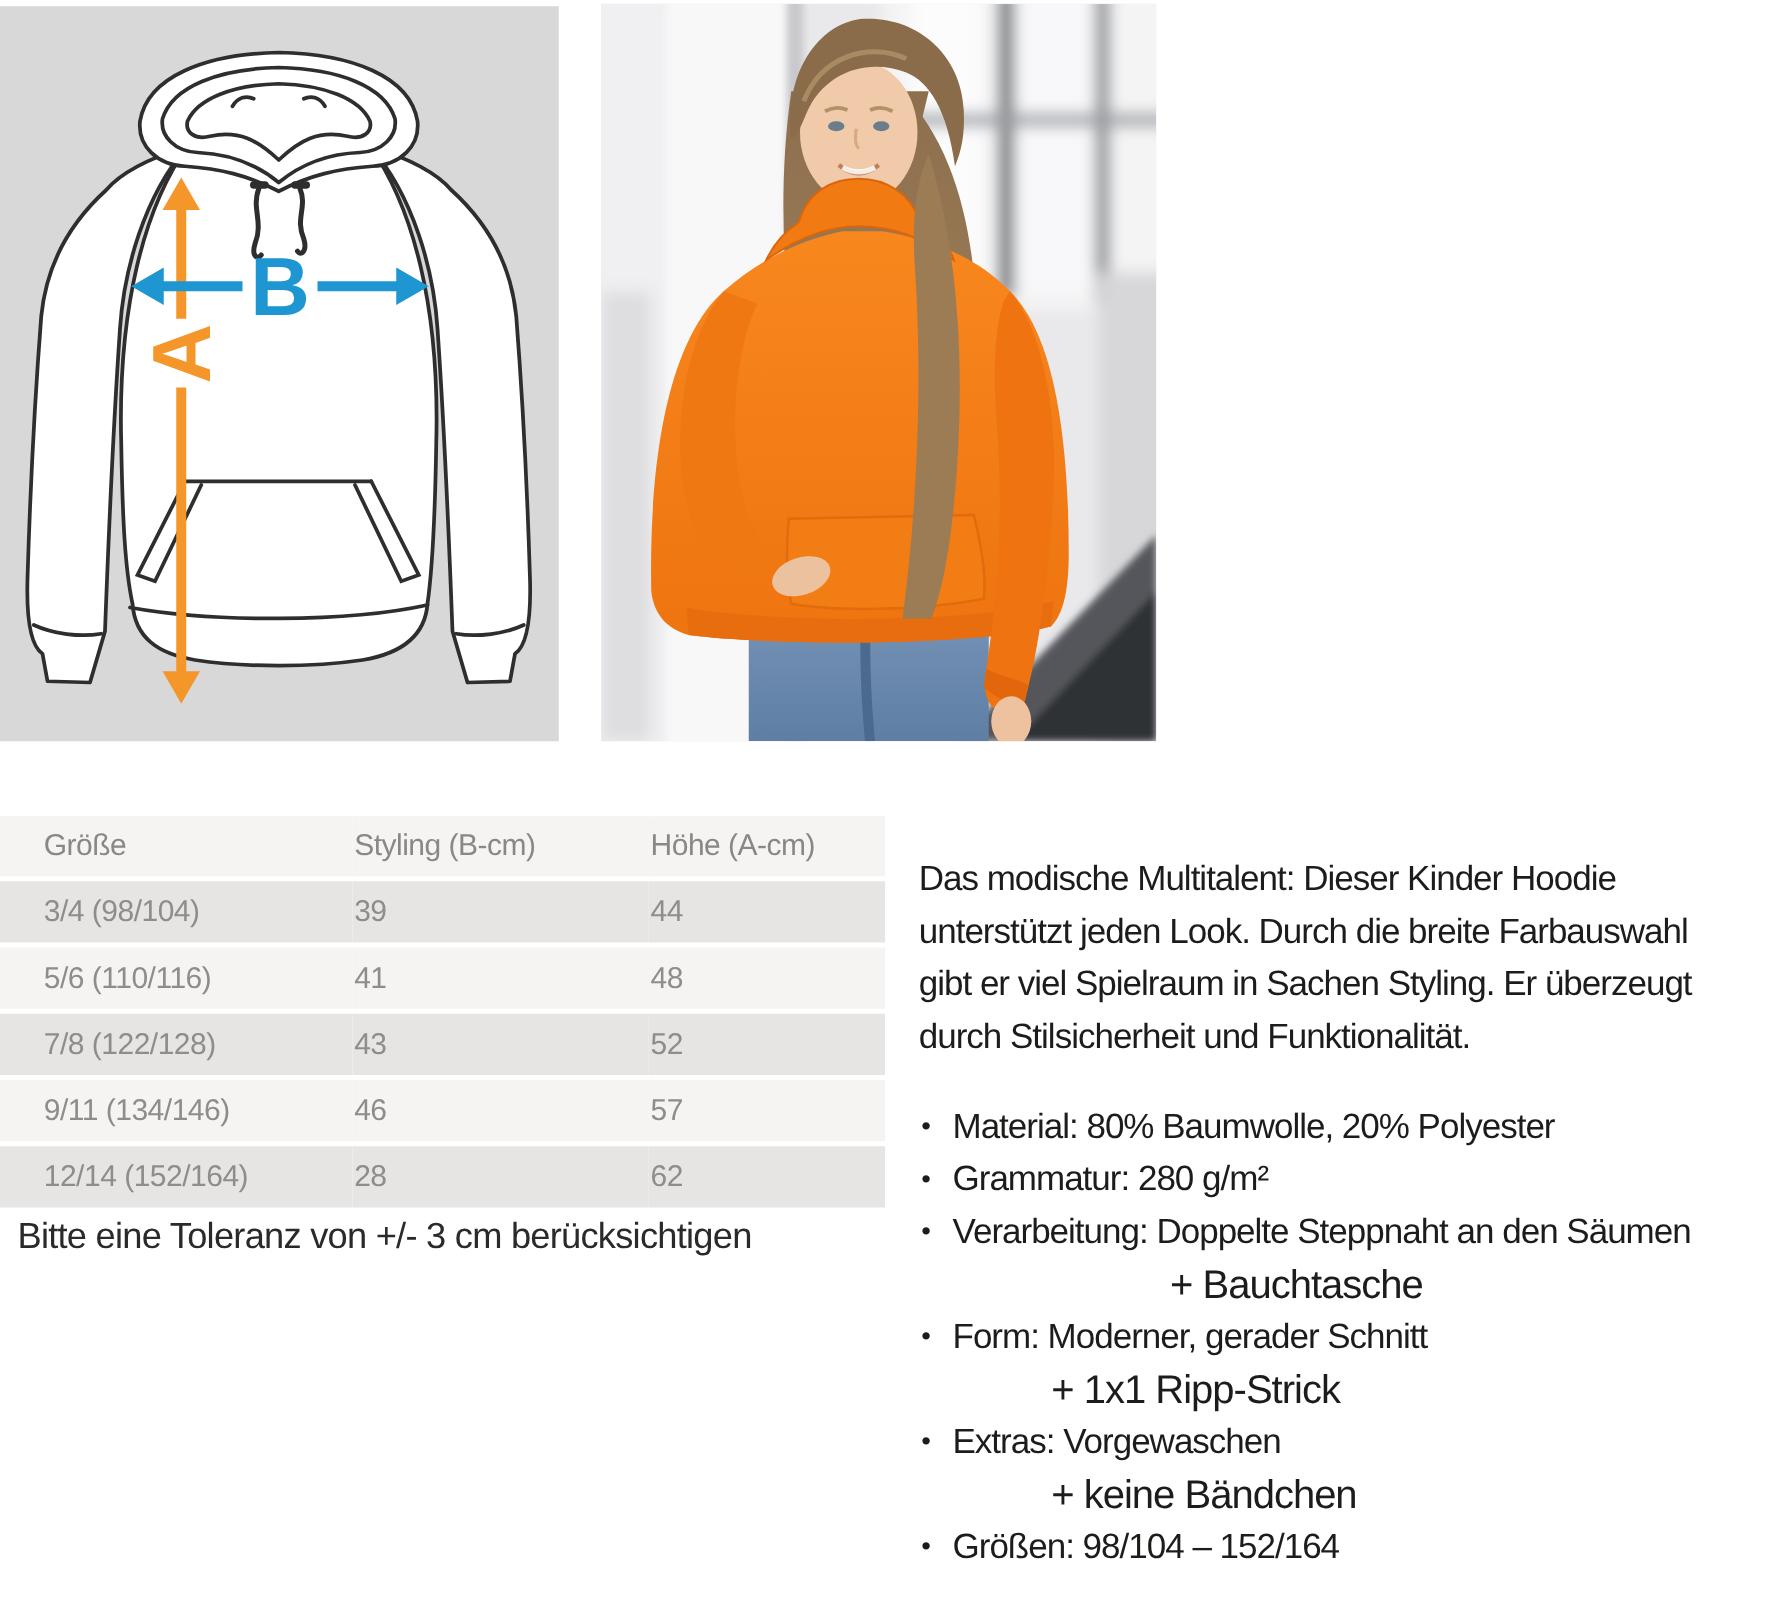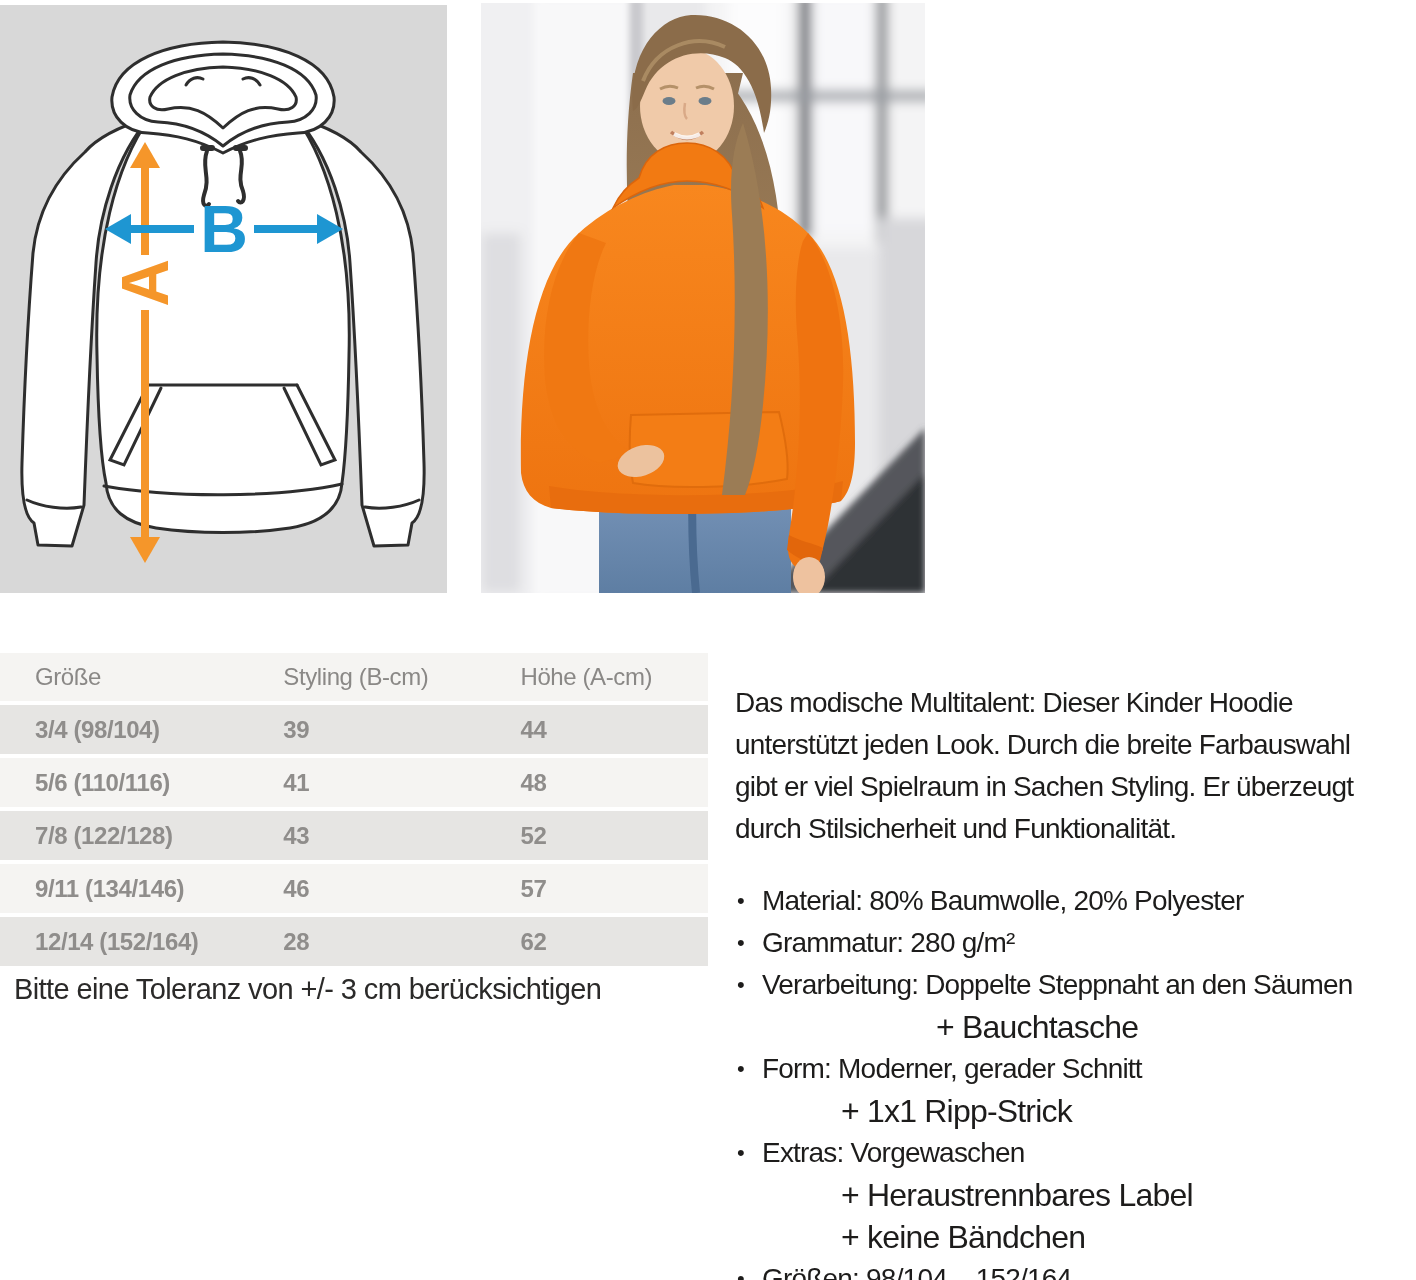--- a/index.html
+++ b/index.html
@@ -12,21 +12,21 @@
 
   
   .photo-panel{position:absolute;left:481px;top:3px;width:444px;height:590px;overflow:hidden;background:#e9e9eb;}
   .photo-panel svg{display:block;width:100%;height:100%;}
 
   
   .table-wrap{position:absolute;left:0;top:649px;width:708px;}
   table.size-table{width:708px;border-collapse:separate;border-spacing:0 4px;
         font-size:24px;color:#8f8d8b;letter-spacing:-0.4px;}
   table.size-table th{font-weight:normal;text-align:left;background:#f5f4f2;height:46px;color:#8a8886;}
-  table.size-table td{height:47px;font-weight:bold;}
+  table.size-table td{height:47px;}
   table.size-table tr.dark td{background:#e6e5e3;}
   table.size-table tr.light td{background:#f5f4f2;}
   .c1{width:248px;padding-left:35px;}
   .c2{width:237px;}
   .c3{width:188px;}
   .tolerance{margin:0;position:absolute;left:14px;top:324px;font-size:29px;color:#2b2a29;
         letter-spacing:-0.6px;white-space:nowrap;}
 
   
   .description{position:absolute;left:735px;top:682px;width:681px;color:#1d1c1b;}
@@ -249,21 +249,20 @@
         <li>
           <div class="feature-main">Verarbeitung: Doppelte Steppnaht an den Säumen</div>
           <div class="feature-sub" style="margin-left: 174px;">+ Bauchtasche</div>
         </li>
         <li>
           <div class="feature-main">Form: Moderner, gerader Schnitt</div>
           <div class="feature-sub" style="margin-left: 79px;">+ 1x1 Ripp-Strick</div>
         </li>
         <li>
           <div class="feature-main">Extras: Vorgewaschen</div>
-          <div class="feature-sub" style="margin-left: 79px;">+ Heraustrennbares Label</div>
           <div class="feature-sub" style="margin-left: 79px;">+ keine Bändchen</div>
         </li>
         <li>
           <div class="feature-main">Größen:  98/104 – 152/164</div>
         </li>
       </ul>
   </section>
 
 </div>
 

